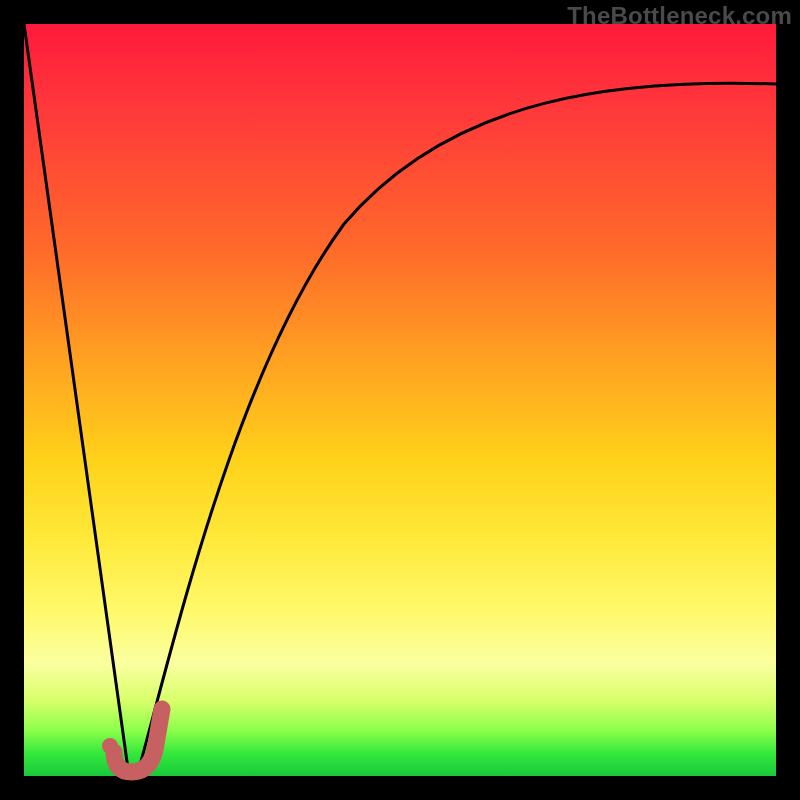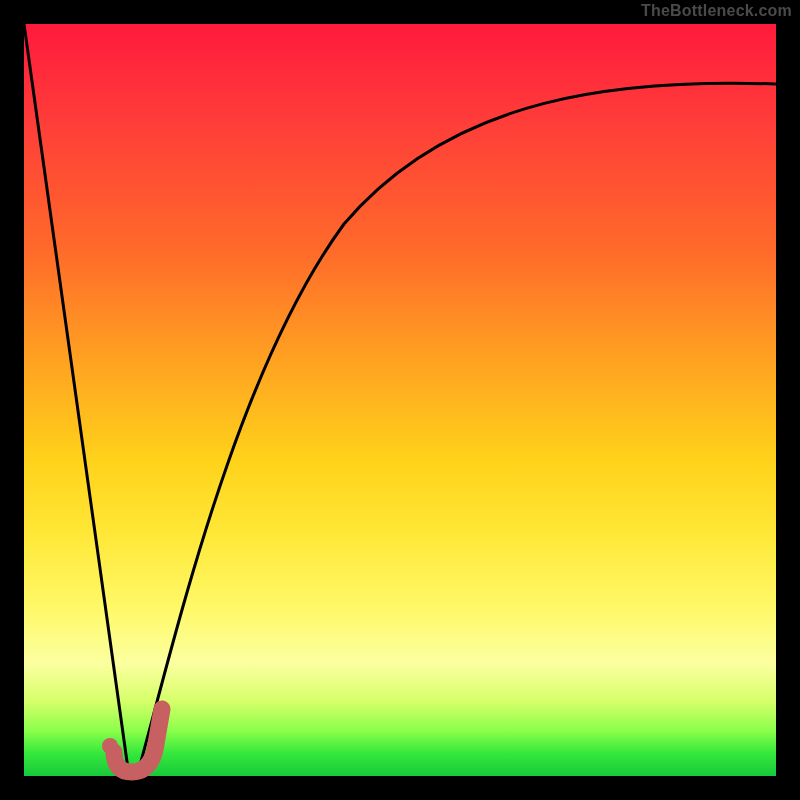--- a/index.html
+++ b/index.html
@@ -39,21 +39,21 @@
       #8aff4a 94%,
       #35e83c 97%,
       #18c93a 100%
     );
   }
   .watermark {
     position: absolute;
     top: 2px;
     right: 8px;
     color: #4a4a4a;
-    font-size: 16px;
+    font-size: 24px;
     font-weight: 600;
     letter-spacing: 0.2px;
     user-select: none;
   }
   svg.curve {
     position: absolute;
     left: 0;
     top: 0;
     width: 752px;
     height: 752px;

